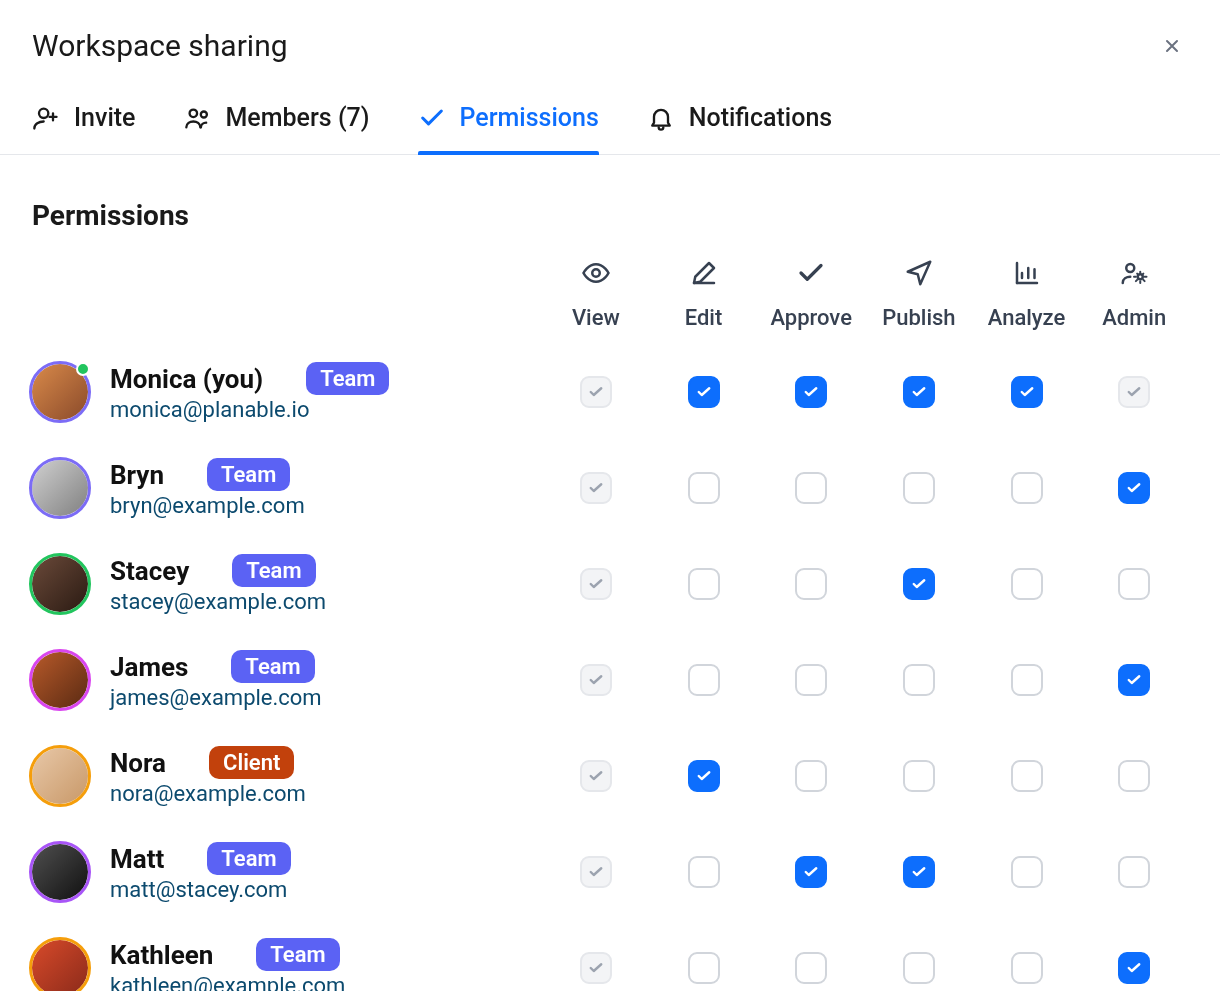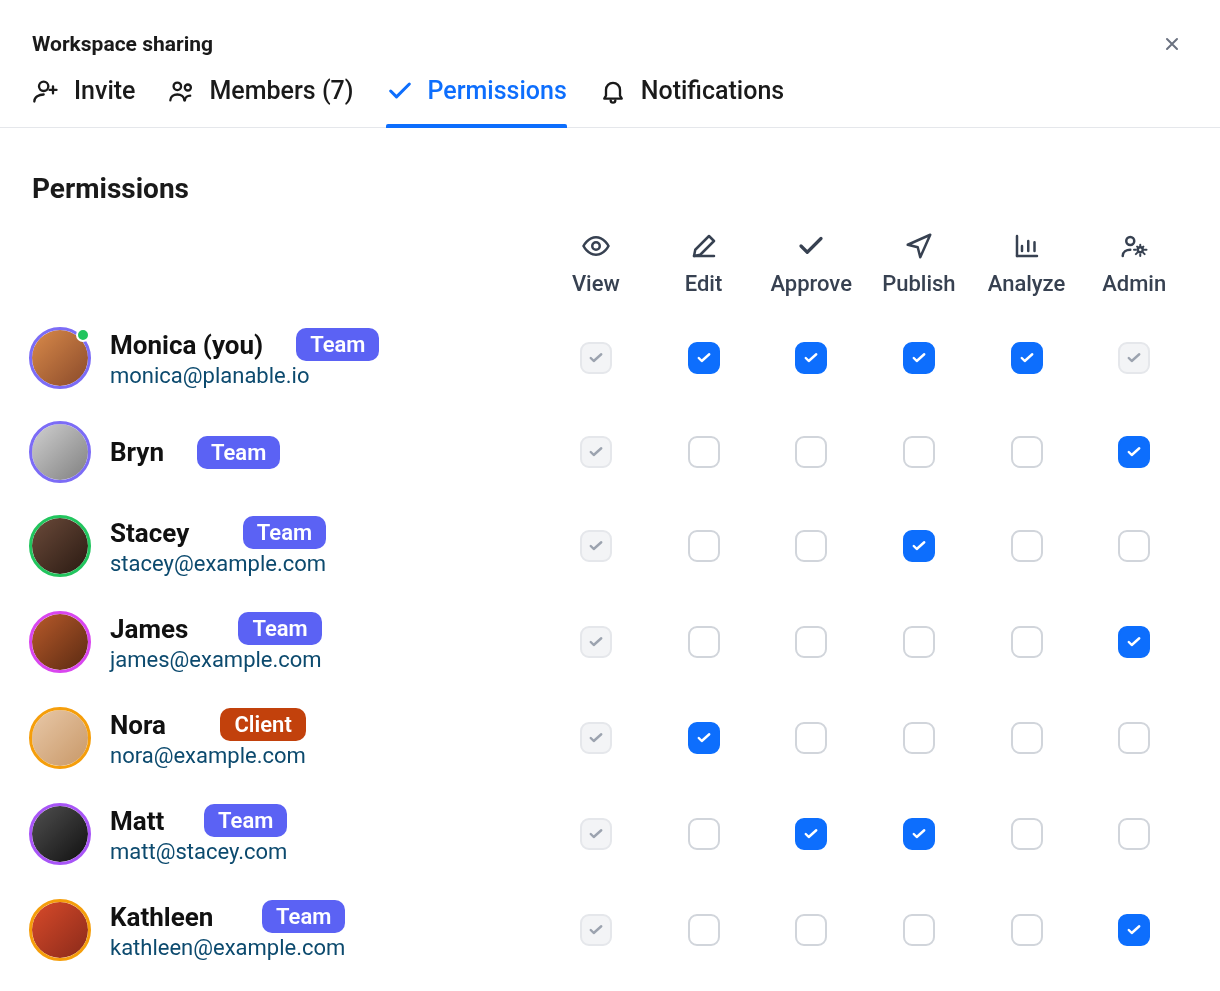--- a/index.html
+++ b/index.html
@@ -14,38 +14,38 @@
   .dialog {
     width: 1220px;
     padding: 28px 32px 20px 32px;
   }
   .dialog-header {
     display: flex;
     justify-content: space-between;
     align-items: center;
   }
   .dialog-title {
-    font-size: 21px;
-    font-weight: 700;
+    font-size: 30px;
+    font-weight: 400;
   }
   .close-btn {
     width: 32px;
     height: 32px;
     display: flex;
     align-items: center;
     justify-content: center;
     cursor: pointer;
     color: #6b7280;
   }
   .close-btn svg { width: 20px; height: 20px; }
 
   .tabs {
     display: flex;
-    gap: 32px;
-    margin-top: 16px;
+    gap: 48px;
+    margin-top: 40px;
     border-bottom: 1px solid #e5e7eb;
     margin-left: -32px;
     margin-right: -32px;
     padding-left: 32px;
     padding-right: 32px;
   }
   .tab {
     display: flex;
     align-items: center;
     gap: 14px;
@@ -84,21 +84,21 @@
     align-items: flex-end;
   }
   .user-col {
     flex: 0 0 510px;
   }
   .perm-head-cell {
     width: 108px;
     display: flex;
     flex-direction: column;
     align-items: center;
-    gap: 10px;
+    gap: 17px;
     color: #374151;
     font-size: 22px;
     font-weight: 500;
   }
   .perm-head-cell svg {
     width: 30px;
     height: 30px;
     color: #374151;
   }
   .perm-header .perm-head-cell { padding: 14px 0; }
@@ -132,21 +132,21 @@
   }
   .presence-dot {
     position: absolute;
     top: -2px; right: -2px;
     width: 14px; height: 14px;
     background: #22c55e;
     border: 2px solid #fff;
     border-radius: 50%;
   }
   .user-text { display: flex; flex-direction: column; gap: 2px; }
-  .user-name-row { display: flex; align-items: center; gap: 0; justify-content: space-between; }
+  .user-name-row { display: flex; align-items: center; gap: 10px; }
   .user-name {
     font-size: 26px;
     font-weight: 700;
     color: #111;
   }
   .badge {
     display: inline-flex;
     align-items: center;
     padding: 4px 14px;
     border-radius: 10px;
@@ -386,20 +386,21 @@
           <div class="user-cell">
             <div class="avatar-wrap">
               <div class="avatar" style="background: linear-gradient(135deg, rgb(208, 208, 208), rgb(128, 128, 128));"></div>
               <div class="avatar-ring" style="border-color: rgb(124, 108, 246);"></div>
             </div>
             <div class="user-text">
               <div class="user-name-row">
                 <span class="user-name">Bryn</span>
                 <span class="badge team">Team</span>
               </div>
+              <div class="user-email">bryn@example.com</div>
             </div>
           </div>
           <div class="perm-cell">
             <div class="chk checked disabled">
               <svg>
                 <use href="#i-check-sm"></use>
               </svg>
             </div>
           </div>
           <div class="perm-cell">

